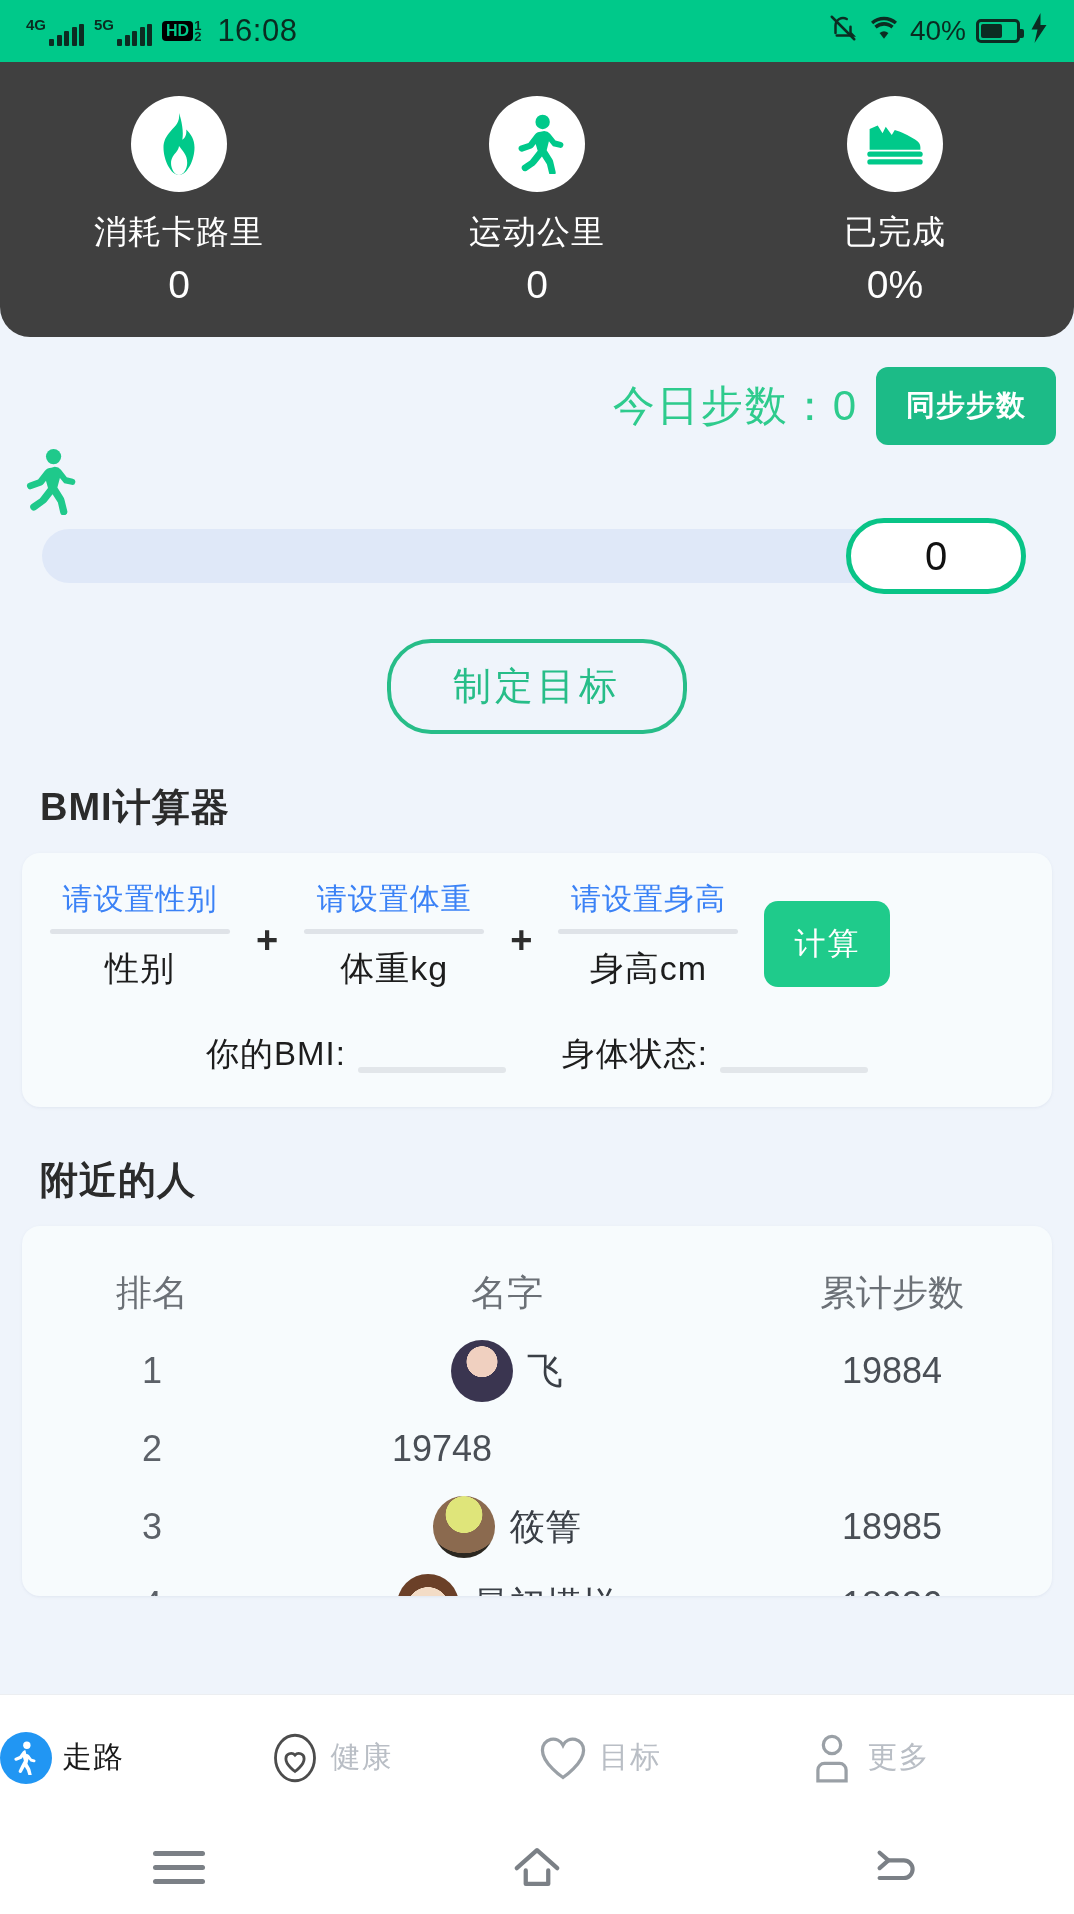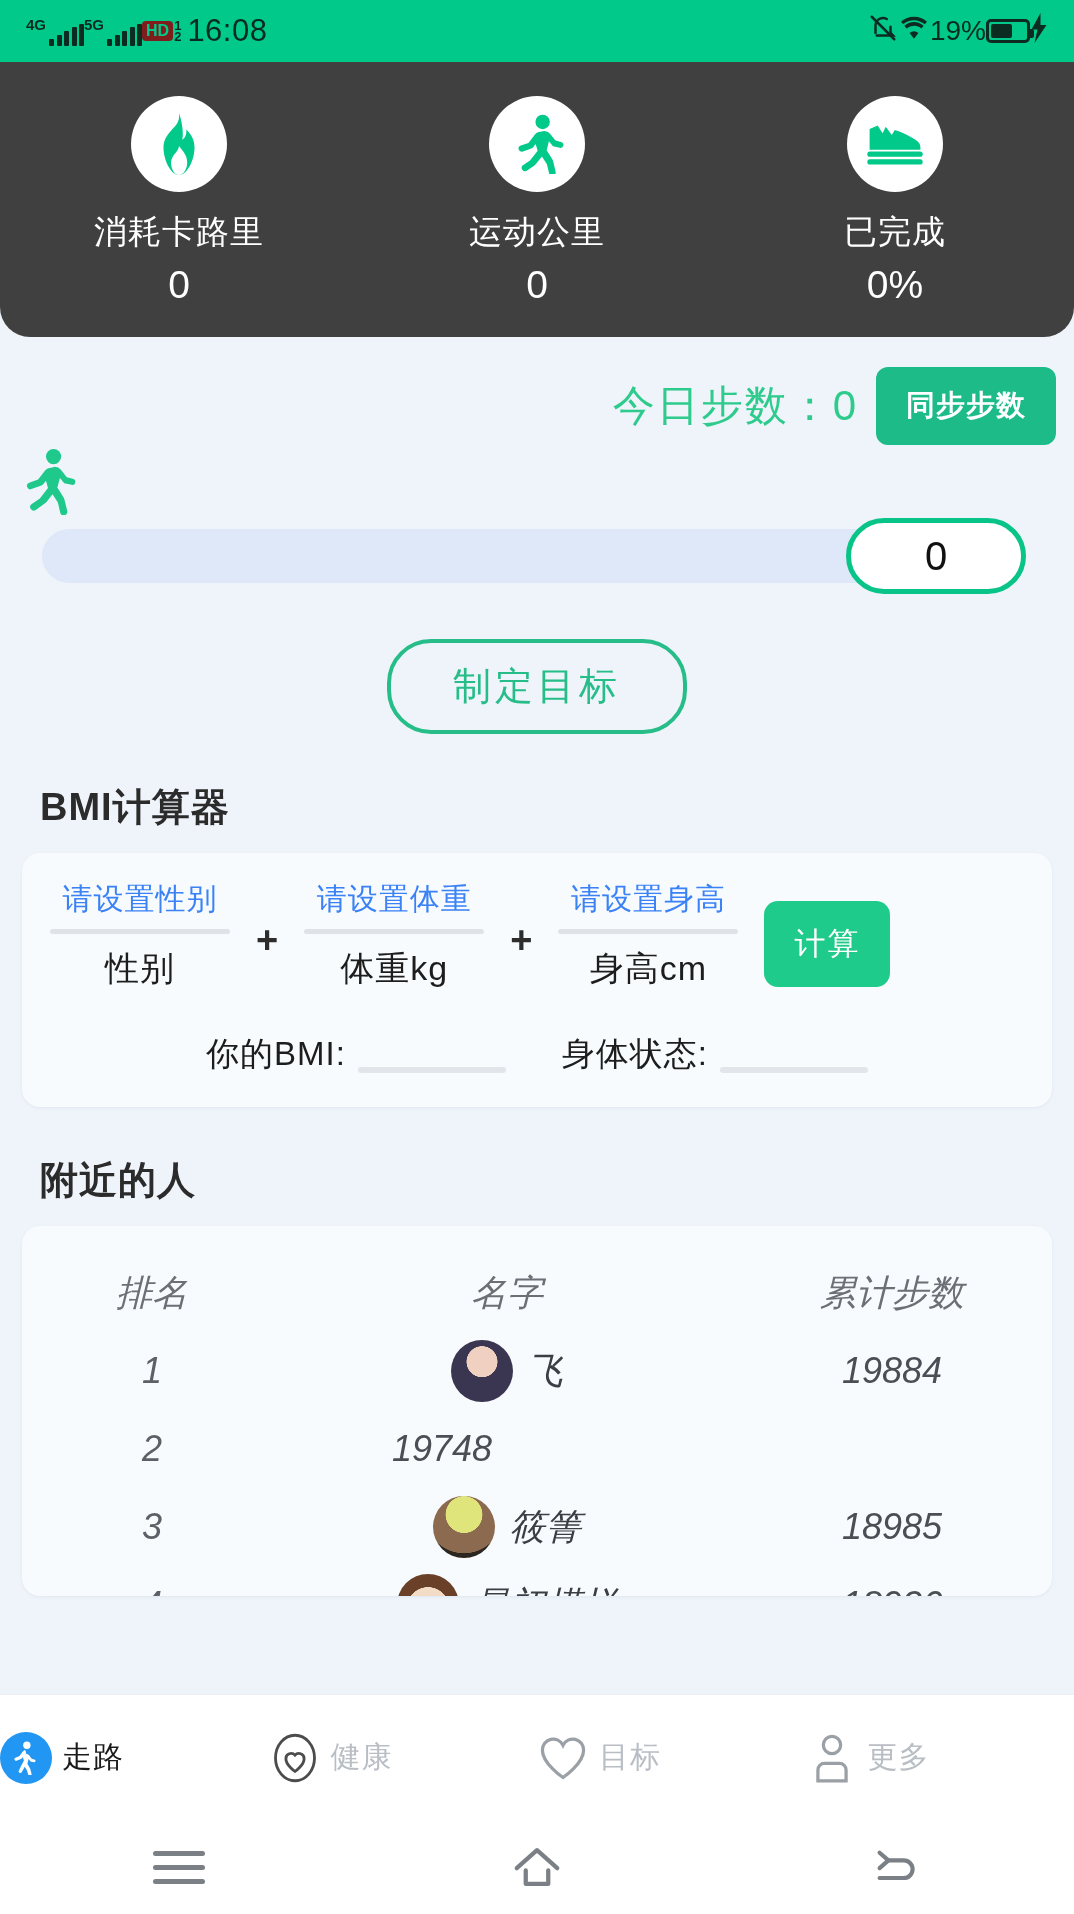--- a/index.html
+++ b/index.html
@@ -10,32 +10,32 @@
     overflow:hidden;
     position:relative;
   }
 
   
   #statusbar{
     height:62px; background:#00c98a; color:#0a2b20;
     display:flex; align-items:center; justify-content:space-between;
     padding:0 26px; font-size:27px; font-weight:700;
   }
-  .sb-left,.sb-right{display:flex;align-items:center;}
+  .sb-left,.sb-right{display:flex;align-items:center;gap:10px;}
   .netgroup{display:flex;align-items:flex-end;gap:3px;}
   .netlabel{font-size:15px;font-weight:700;line-height:1;margin-bottom:14px;}
   .bars{display:flex;align-items:flex-end;gap:2.5px;height:22px;}
   .bars i{display:block;width:5px;background:#0c2c22;border-radius:1px;}
   .bars i:nth-child(1){height:7px;}
   .bars i:nth-child(2){height:11px;}
   .bars i:nth-child(3){height:15px;}
   .bars i:nth-child(4){height:19px;}
   .bars i:nth-child(5){height:22px;}
   .hdbox{display:flex;align-items:center;}
-  .hd{background:#7f1d1d;color:#00c98a;font-size:16px;font-weight:700;
+  .hd{background:#000000;color:#00c98a;font-size:16px;font-weight:700;
       padding:2px 4px;border-radius:4px;line-height:1;}
   .hdsub{font-size:13px;font-weight:700;line-height:0.85;margin-left:1px;
          display:flex;flex-direction:column;}
   .clock{font-size:31px;font-weight:500;letter-spacing:0.5px;margin-left:6px;}
   .batt{width:44px;height:24px;border:3px solid #0c2c22;border-radius:5px;
         position:relative;display:flex;align-items:center;padding:2px;}
   .batt:after{content:"";position:absolute;right:-7px;top:7px;width:4px;height:9px;
               background:#0c2c22;border-radius:0 2px 2px 0;}
   .batt span{display:block;height:100%;width:63%;background:#0c2c22;border-radius:2px;}
   .pct{font-size:28px;font-weight:500;}
@@ -111,21 +111,21 @@
     background:#1fcb8b;color:#ffffff;border:none;border-radius:14px;
     font-size:31px;padding:22px 30px;margin:22px 0 0 20px;letter-spacing:2px;
   }
   #bmi-results{display:flex;justify-content:center;gap:56px;margin-top:40px;}
   .res{display:flex;align-items:flex-end;}
   .res-label{font-size:33px;color:#1d1d1d;letter-spacing:1px;}
   .res-underline{width:148px;height:6px;background:#e2e6ea;border-radius:3px;margin-left:12px;margin-bottom:4px;}
 
   
   #people-card{padding:28px 0 0;overflow:hidden;height:370px;}
-  .people-row{display:flex;align-items:center;height:78px;font-style:italic;}
+  .people-row{display:flex;align-items:center;height:78px;}
   .col-rank{flex:0 0 260px;text-align:center;font-size:36px;color:#5c6168;}
   .col-name{flex:1;display:flex;align-items:center;justify-content:center;gap:14px;font-size:36px;color:#3a3f46;}
   .col-steps{flex:0 0 320px;text-align:center;font-size:36px;color:#4a4f56;}
   .people-head .col-rank,.people-head .col-name,.people-head .col-steps{
     color:#6b7076;font-size:36px;
   }
   .avatar{width:62px;height:62px;border-radius:50%;flex:0 0 62px;background-size:cover;}
   .av1{background:radial-gradient(circle at 50% 35%,#f0d0c0 0 30%,#3a3550 31% 100%);}
   .av2{background:radial-gradient(circle at 50% 40%,#f6e2cf 0 38%,#caa277 39% 70%,#2a3a6a 71% 100%);}
   .av3{background:radial-gradient(circle at 50% 30%,#dfe57a 0 34%,#8b6a4f 35% 72%,#2b2720 73% 100%);}
@@ -195,21 +195,21 @@
           <line x1="3" y1="3" x2="21" y2="21"></line>
       </svg>
     </span>
     <span>
       <svg width="32" height="26" viewBox="0 0 24 20" fill="#0c2c22">
         <path d="M12 18.2 8.6 13.9a5.4 5.4 0 0 1 6.8 0z"></path>
         <path d="M12 8.2c2.2 0 4.2.8 5.7 2.1l1.7-2.1A11.2 11.2 0 0 0 12 5.3c-2.8 0-5.4 1-7.4 2.9l1.7 2.1A8.7 8.7 0 0 1 12 8.2z"></path>
         <path d="M12 1.4c3.8 0 7.3 1.4 10 3.7l-1.7 2.1A13.6 13.6 0 0 0 12 4c-3.2 0-6.1 1.1-8.3 3.2L2 5.1A15.8 15.8 0 0 1 12 1.4z"></path>
       </svg>
     </span>
-    <span class="pct">19%</span>
+    <span class="pct">40%</span>
     <span class="batt">
         <span></span>
       </span>
     <span>
       <svg width="18" height="30" viewBox="0 0 10 20" fill="#0c2c22">
           <path d="M6 0 0 11h4l-2 9 8-12H6z"></path>
         </svg>
     </span>
   </div>
 </div>

